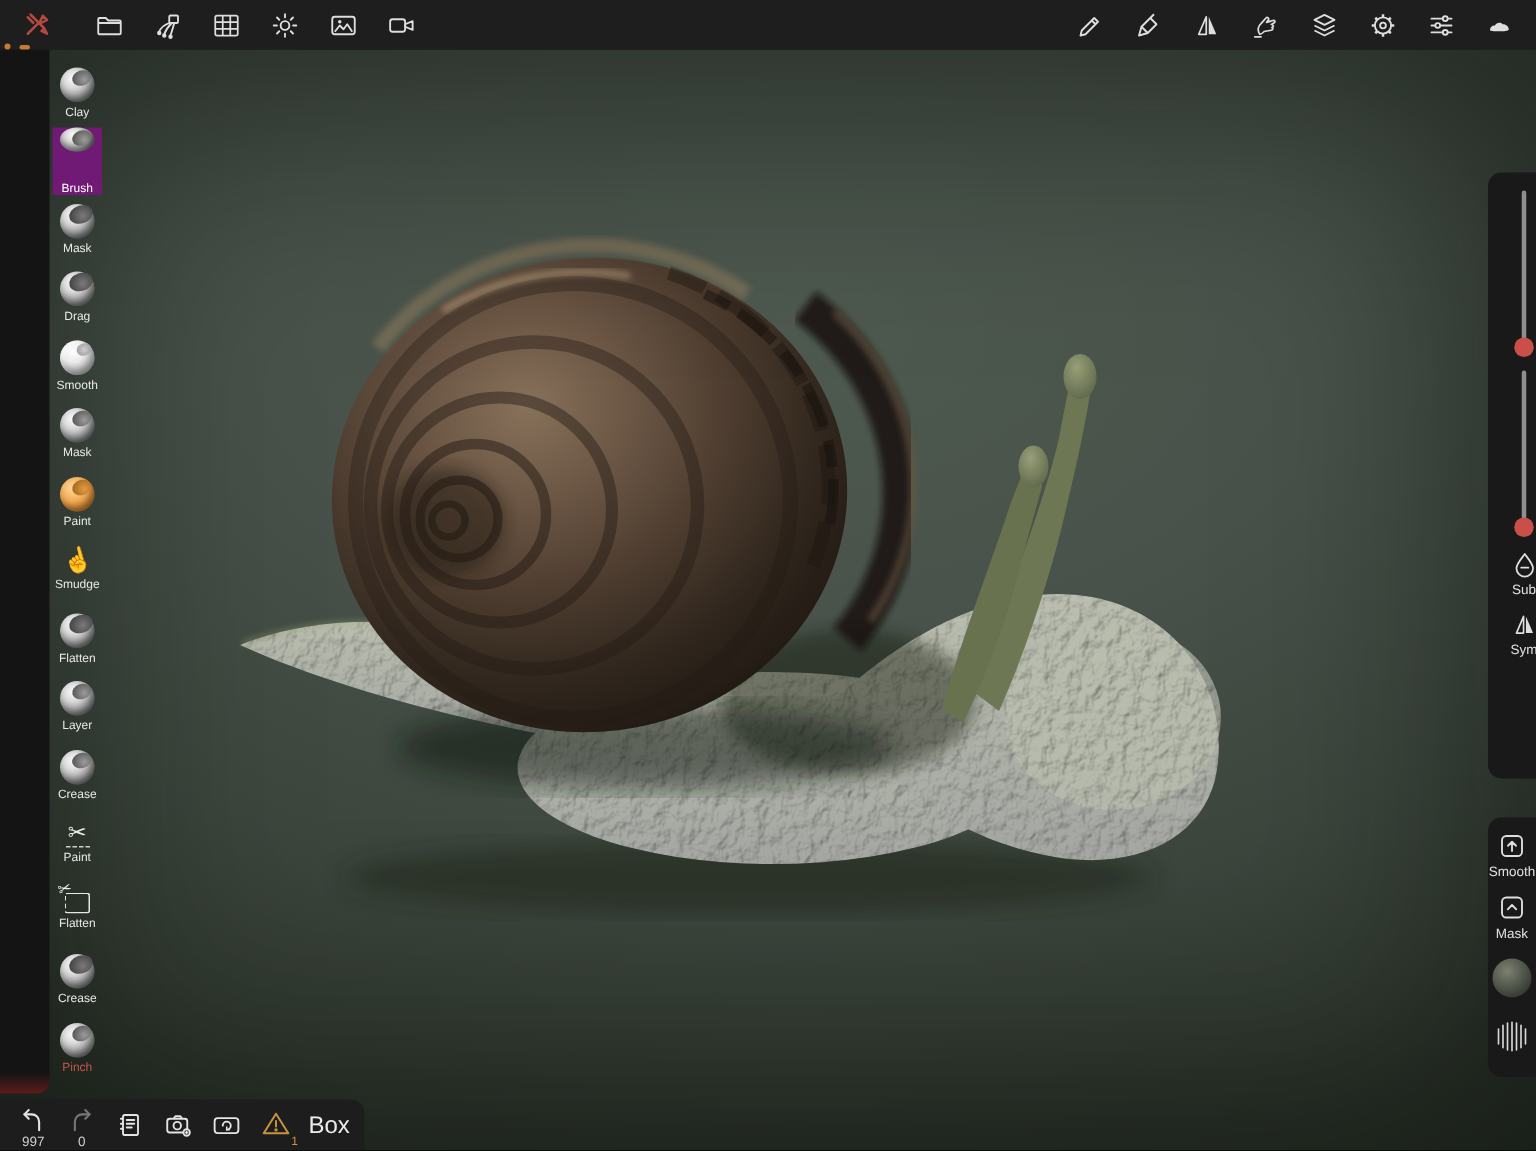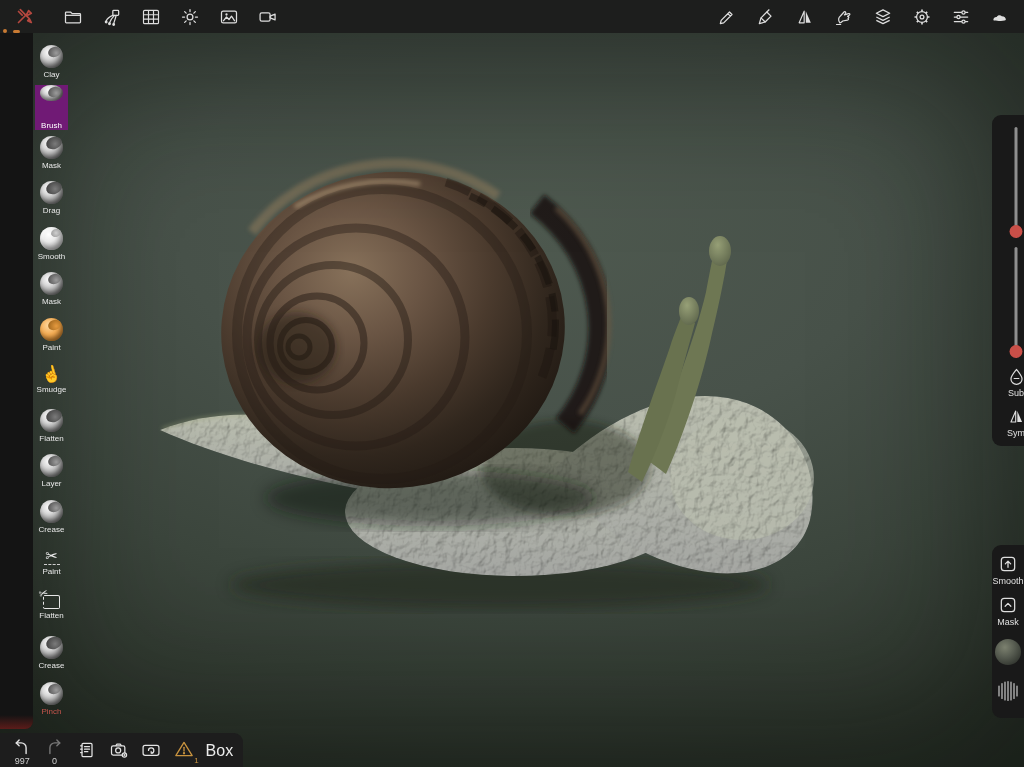--- a/index.html
+++ b/index.html
@@ -55,21 +55,21 @@
   .canvas { position:absolute; left:0; top:33px; width:1024px; height:734px; overflow:hidden;
     background:radial-gradient(115% 95% at 52% 26%, #4e594f 0%, #48524a 30%, #3c463d 55%, #2e362d 78%, #242c24 100%);
     z-index:0; }
   .canvas::after { content:""; position:absolute; inset:0; pointer-events:none;
     box-shadow:inset 0 0 150px 40px rgba(8,12,8,.5); }
   .snail-svg { position:absolute; left:0; top:-33px; width:1024px; height:767px; display:block; }
 
   
   .rpanel { position:absolute; right:0; width:32px; background:#191919;
     border-radius:9px 0 0 9px; z-index:30; display:flex; flex-direction:column; align-items:center; }
-  .rpanel.top { top:115px; height:331px; padding-top:12px;padding-left:16px; }
+  .rpanel.top { top:115px; height:404px; padding-top:12px;padding-left:16px; }
   .rpanel.bottom { top:545px; height:173px; padding-top:9px; }
   .vslider { position:relative; width:32px; height:111px; flex:none; }
   .vslider .track { position:absolute; left:50%; transform:translateX(-50%); top:0; bottom:10px;
     width:3px; background:#8f8f8f; border-radius:2px; }
   .vslider .knob { position:absolute; left:50%; transform:translateX(-50%); bottom:0;
     width:13px; height:13px; border-radius:50%; background:#c94f48; }
   .vslider + .vslider { margin-top:9px; }
   .rbtn { display:flex; flex-direction:column; align-items:center; gap:3px; margin-top:9px; }
   .rlabel { font-size:9px; color:#e0e0e0; line-height:1; white-space:nowrap; }
   .matcap { width:26px; height:26px; border-radius:50%; margin-top:12px; flex:none;

